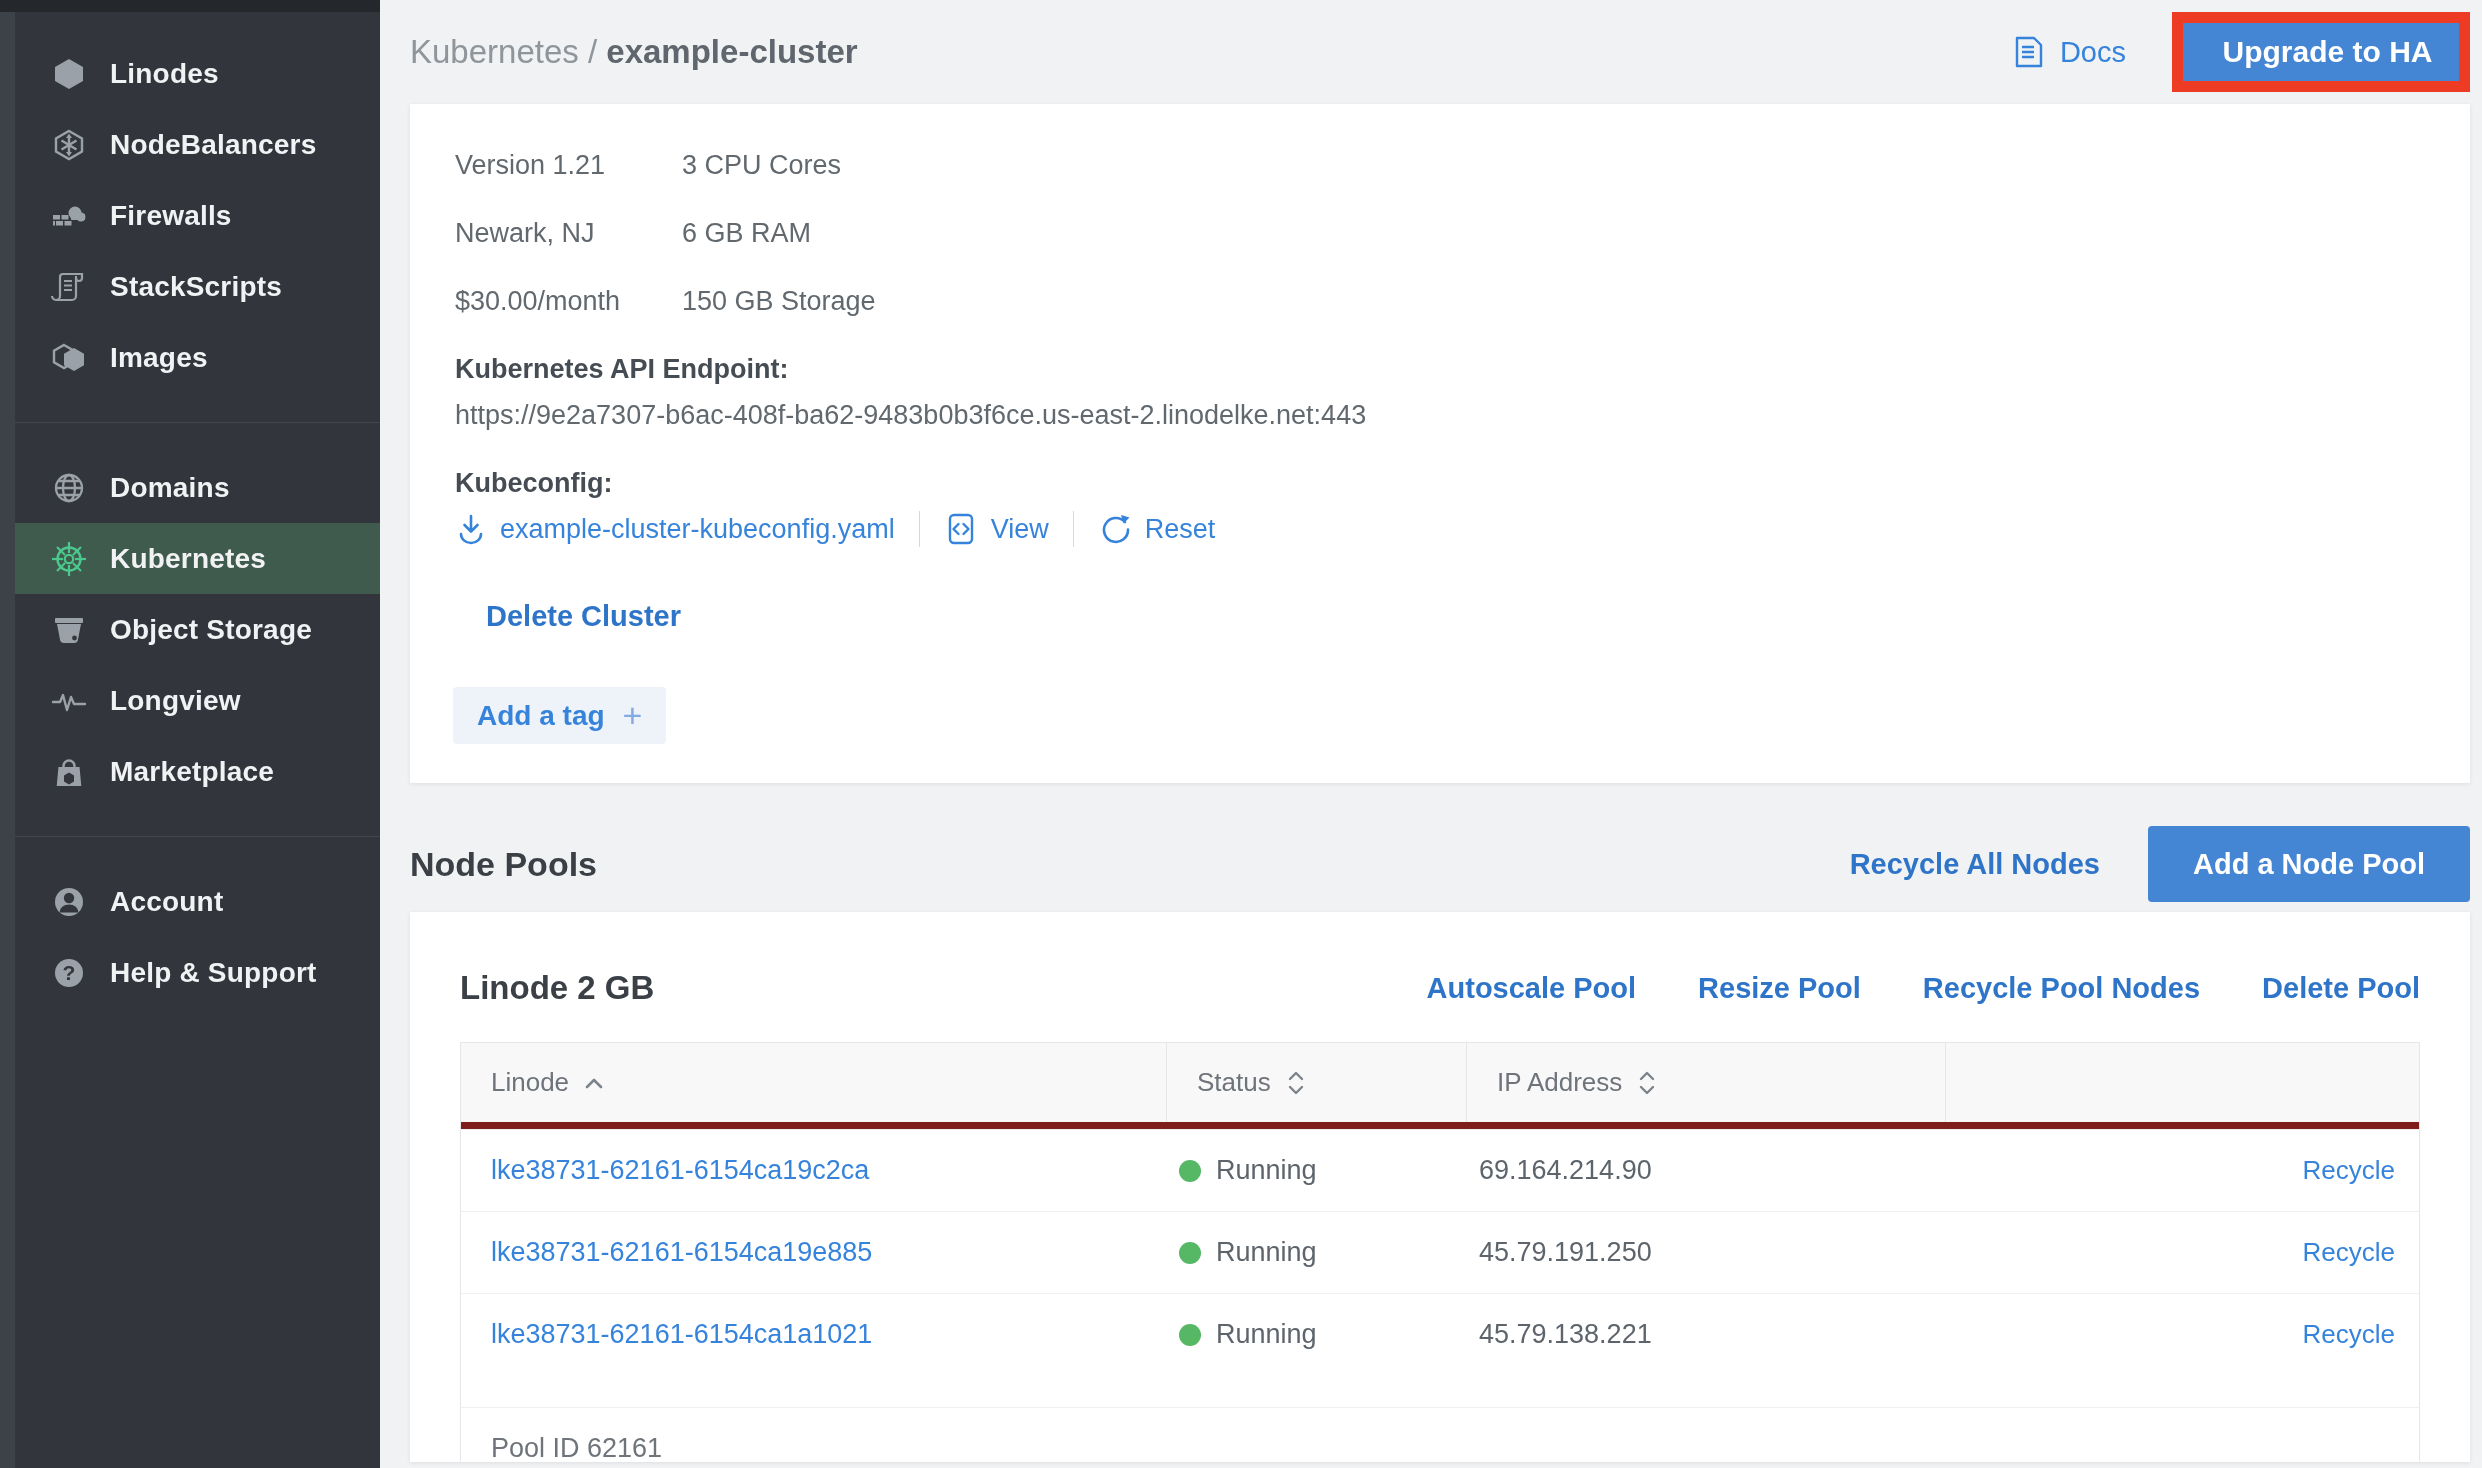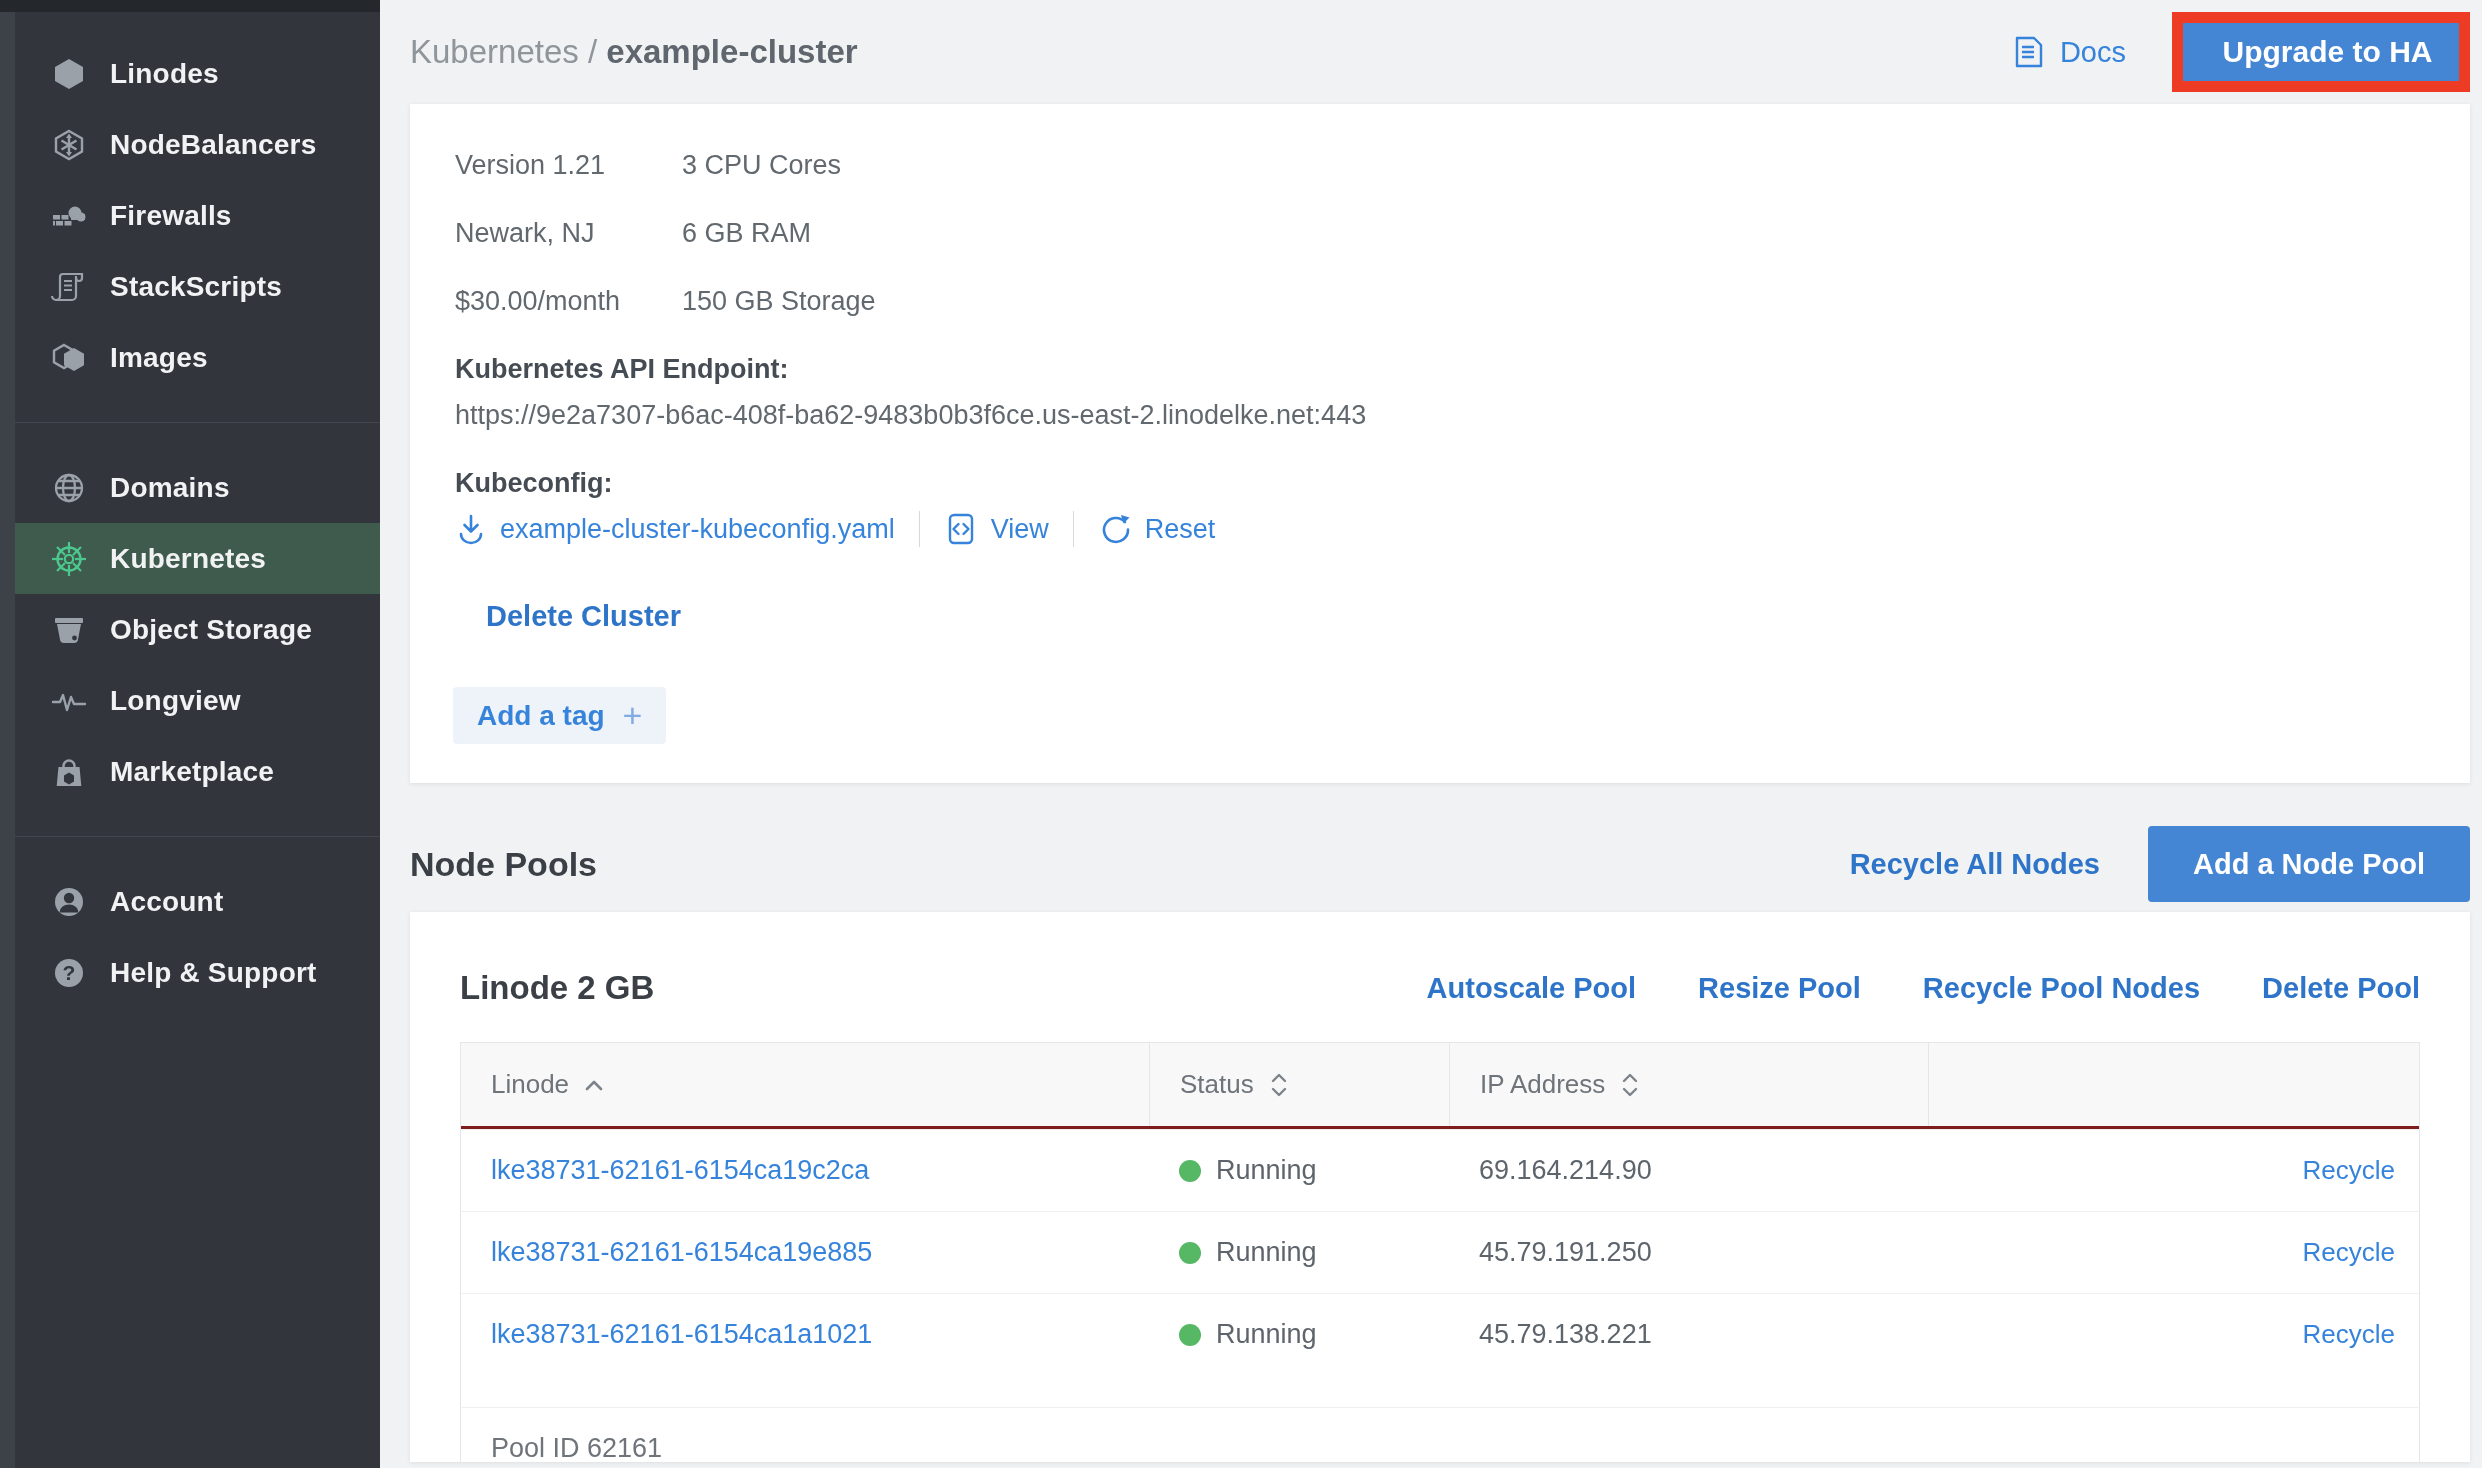--- a/index.html
+++ b/index.html
@@ -50,23 +50,23 @@
   .add-pool-btn { width:322px; height:76px; background:#4485d4; color:#fff; font-size:29px; font-weight:700; border:none; border-radius:4px; cursor:pointer; font-family:inherit; }
 
   
   .pool-card { position:absolute; left:30px; right:12px; top:912px; height:550px; overflow:hidden; }
   .pool-head { height:130px; display:flex; align-items:center; justify-content:space-between; padding:22px 50px 0 50px; }
   .pool-name { font-size:33px; font-weight:700; color:#3b4046; }
   .pool-actions { display:flex; }
   .pool-action { color:#2e75c9; font-size:29px; font-weight:700; cursor:pointer; margin-left:62px; }
 
   .pool-table { margin:0 50px; border:1px solid #e4e6e9; }
-  .t-header { height:86px; display:grid; grid-template-columns:688px 300px 479px 1fr; background:#f8f8f9; border-bottom:3px solid #7f1d1d; }
+  .t-header { height:86px; display:grid; grid-template-columns:688px 300px 479px 1fr; background:#f8f8f9; border-bottom:7px solid #7f1d1d; }
   .t-hcell { display:flex; align-items:center; padding-left:30px; font-size:26px; color:#6e747a; cursor:pointer; gap:16px; }
-  .t-hcell + .t-hcell { border-left:1px solid #e4e6e9; }
+  .t-hcell + .t-hcell { border-left:1px solid #e4e6e9;margin-left:17px; }
   .t-row { height:82px; display:grid; grid-template-columns:688px 300px 479px 1fr; border-top:1px solid #eef0f2; background:#fff; }
   .t-row:first-of-type { border-top:none; }
   .t-cell { display:flex; align-items:center; padding-left:30px; font-size:27px; color:#5d646b; }
   .t-cell.action { justify-content:flex-end; padding-right:24px; font-size:26px; }
   .status-dot { width:22px; height:22px; border-radius:50%; background:#56b865; margin-right:15px; flex:none; }
   .t-footer { height:82px; display:flex; align-items:center; padding-left:30px; border-top:1px solid #eef0f2; font-size:27px; color:#6e747a; background:#fff;margin-top:32px; }
   svg { display:block; }
 </style>
 </head>
 <body>

